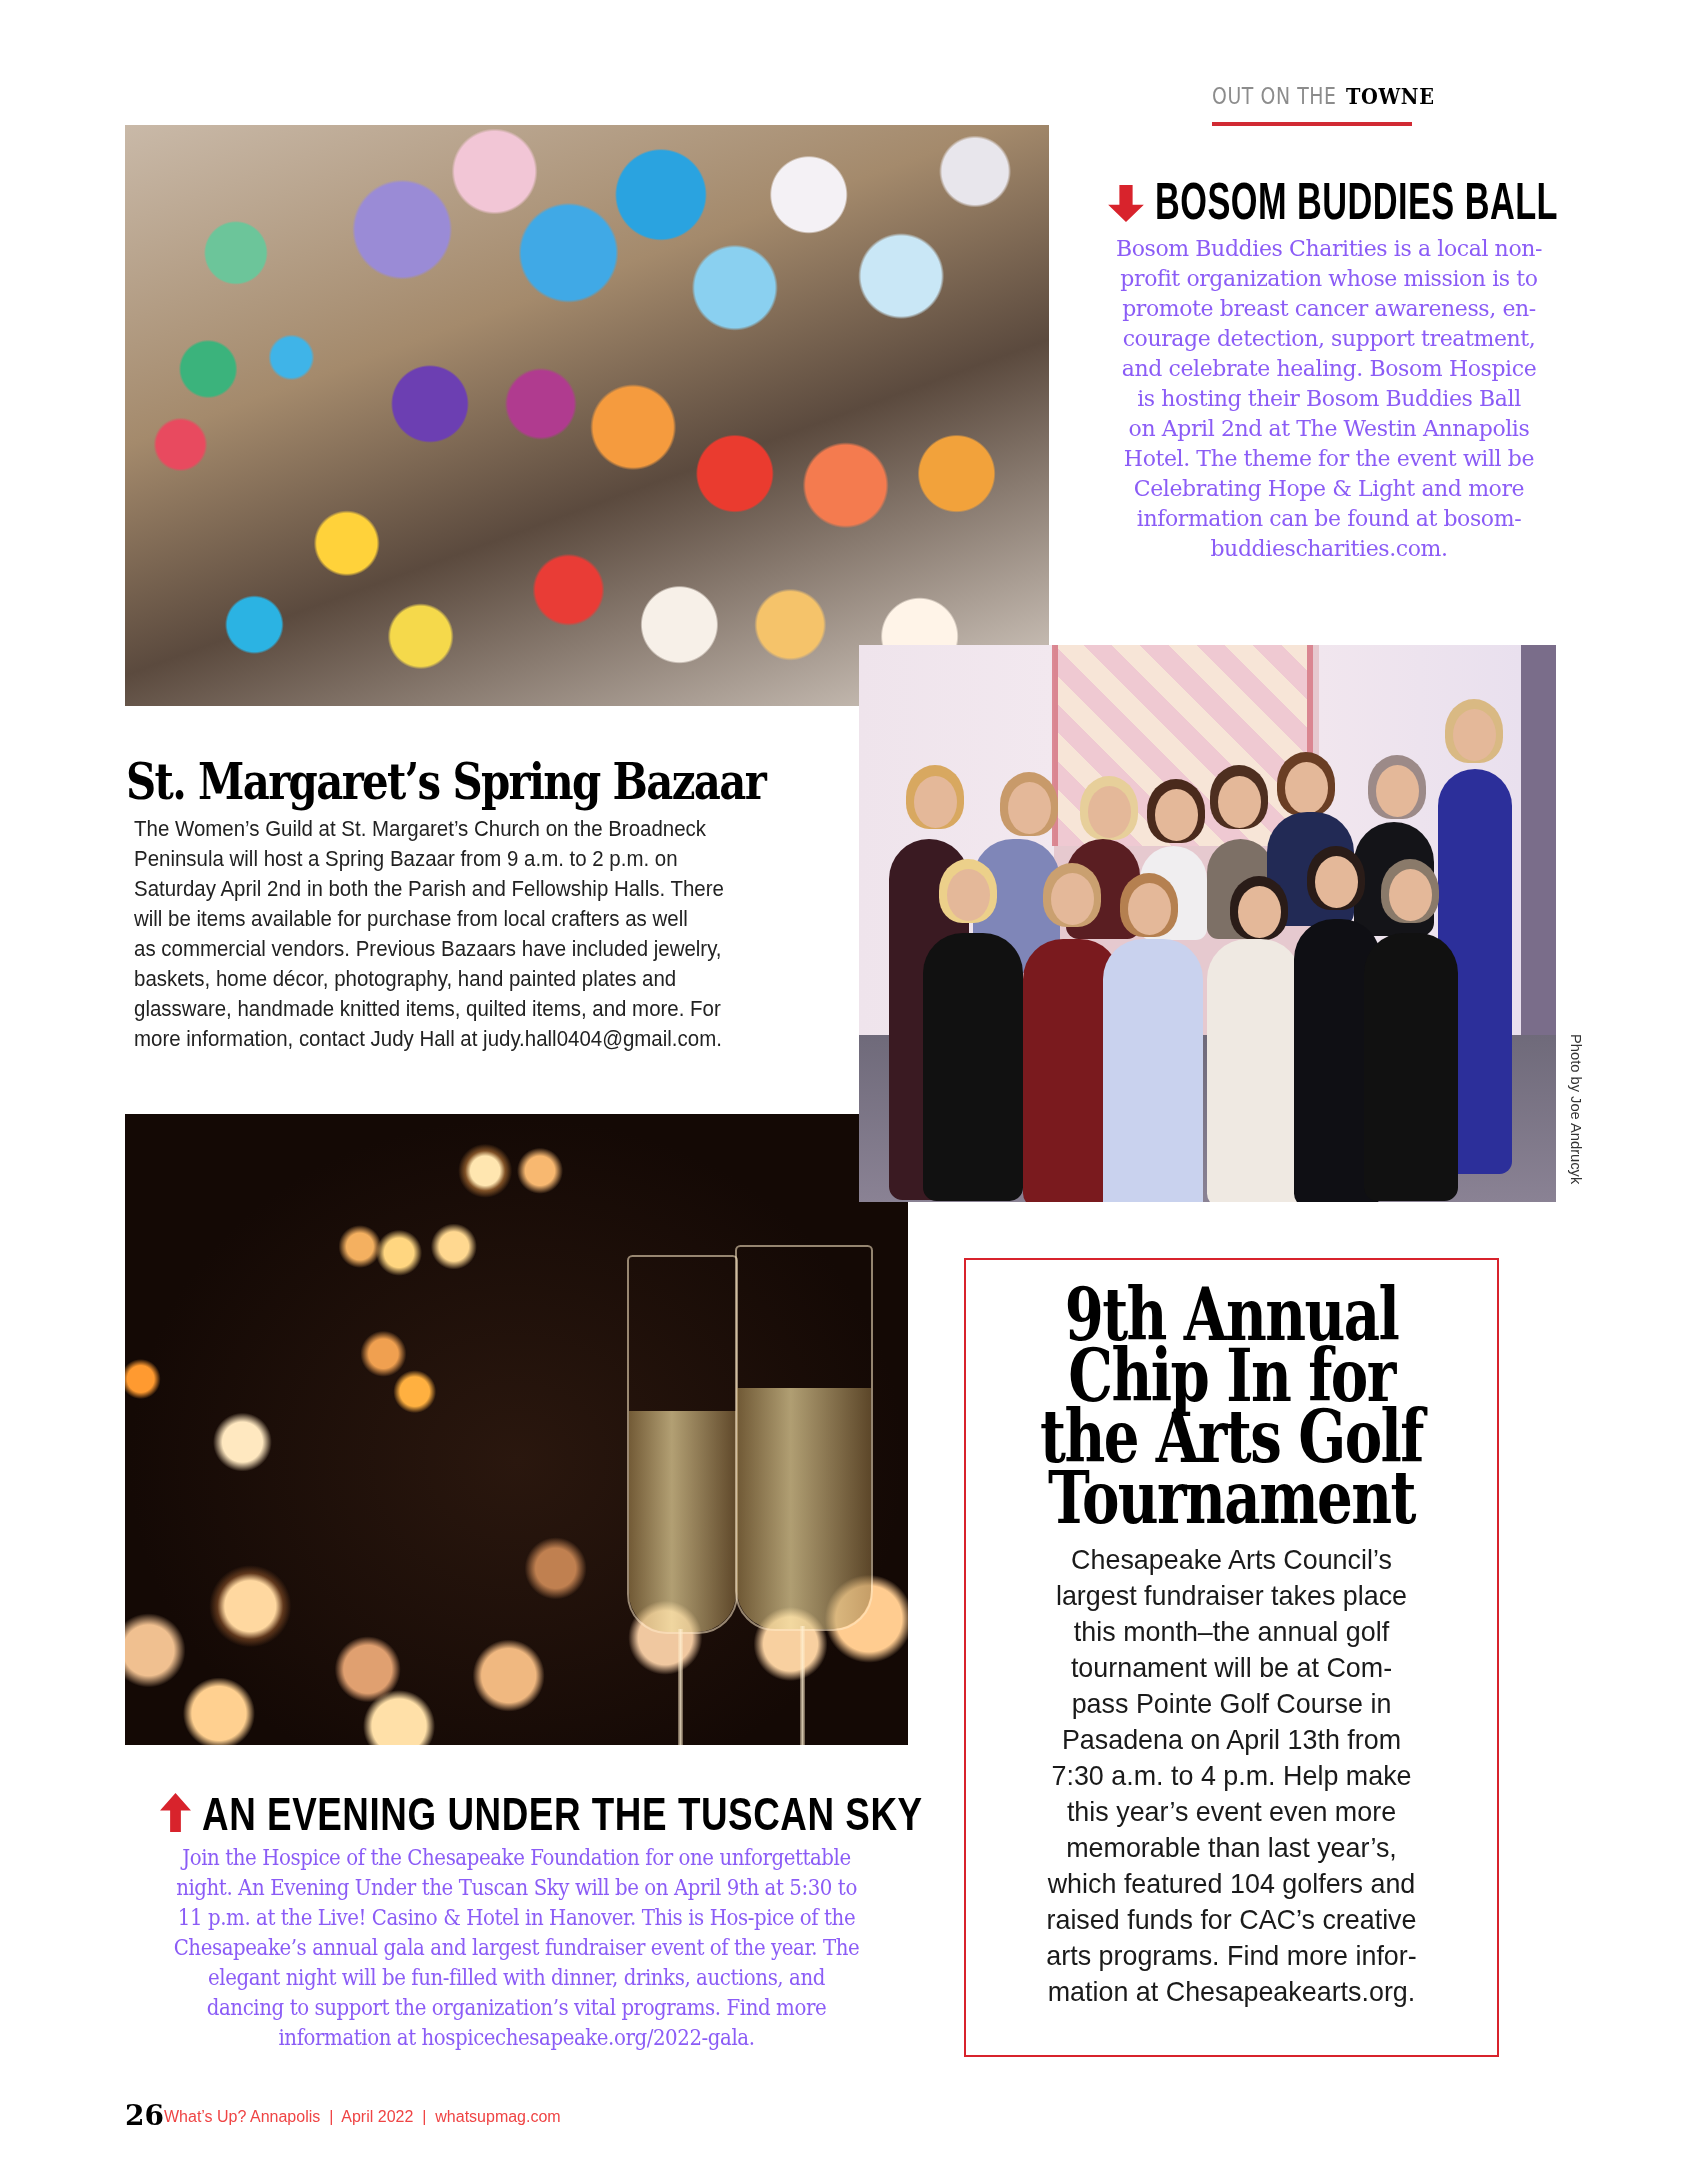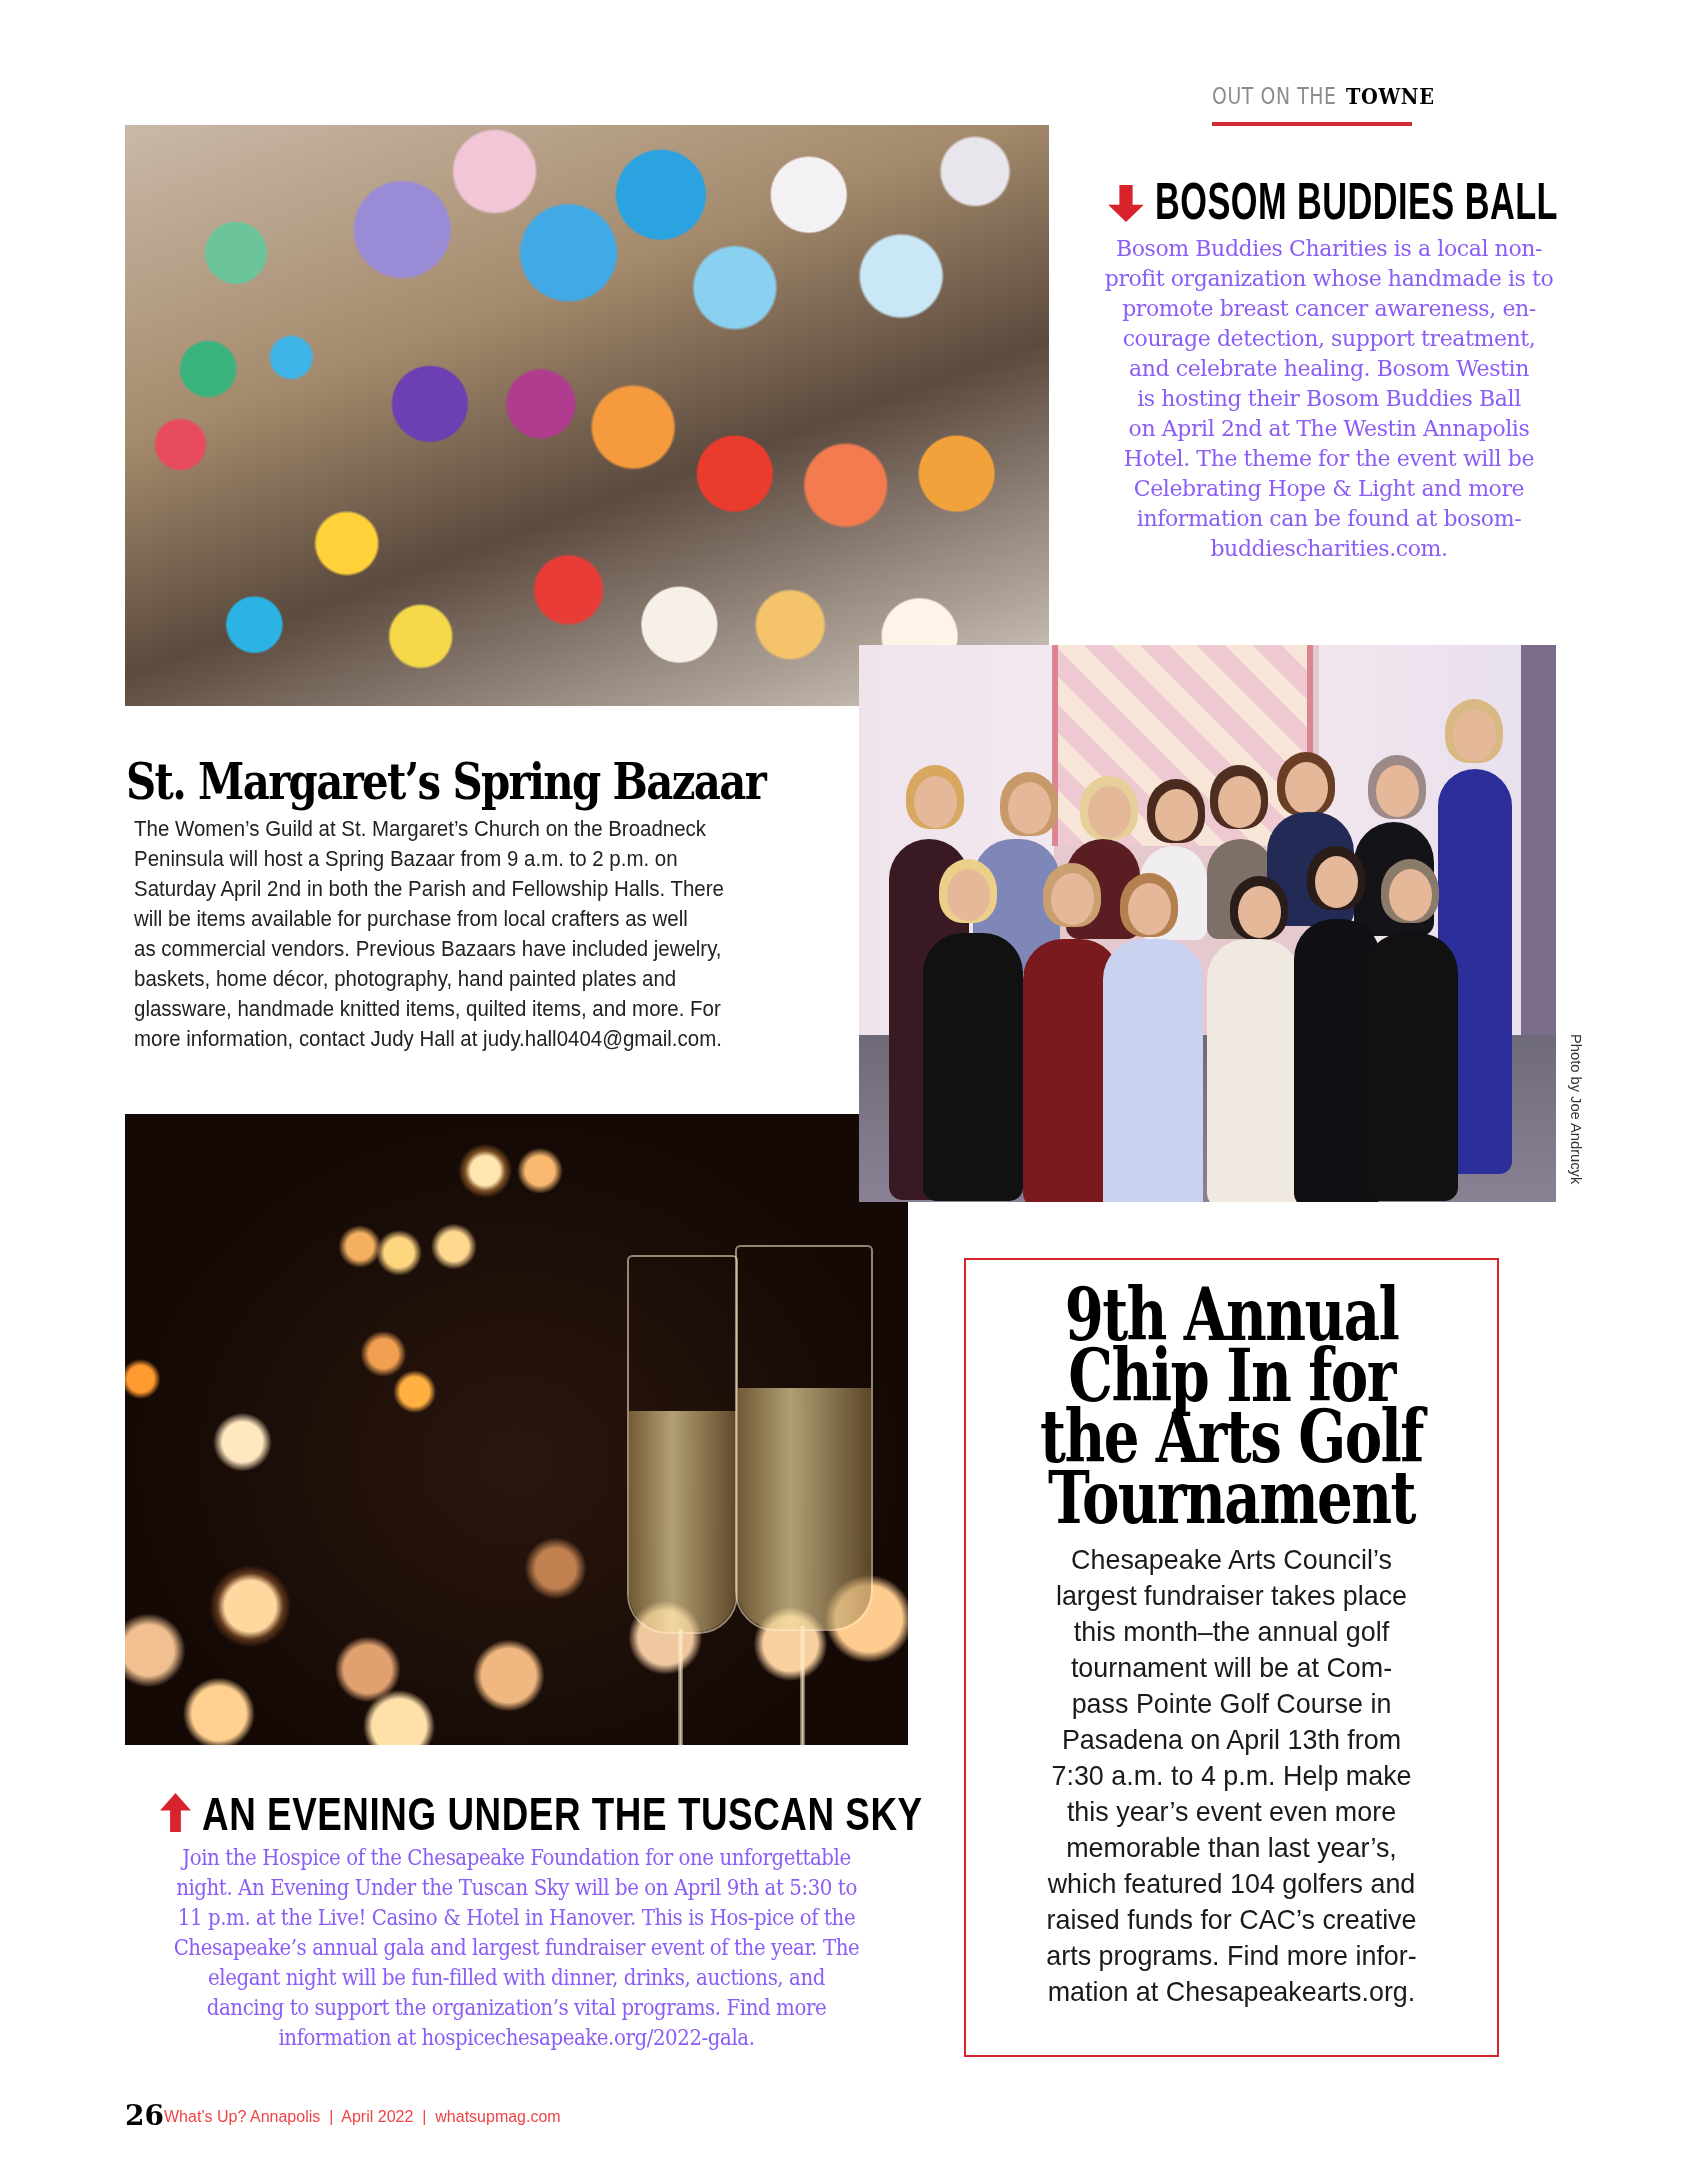--- a/index.html
+++ b/index.html
@@ -124,24 +124,24 @@
 <div id="section-rule" class="abs"></div>
 
 <div id="photo-crafts" class="abs photo"></div>
 
 <svg id="bosom-arrow" class="abs" viewBox="0 0 54 56">
   <polygon points="17,0 37,0 37,30 54,30 27,56 0,30 17,30" fill="#d8232c"></polygon>
 </svg>
 <div id="bosom-heading" class="abs block-head">BOSOM BUDDIES BALL</div>
 <div id="bosom-body" class="abs serif-body">
   <span>Bosom Buddies Charities is a local non-</span>
-  <span>profit organization whose handmade is to</span>
+  <span>profit organization whose mission is to</span>
   <span>promote breast cancer awareness, en-</span>
   <span>courage detection, support treatment,</span>
-  <span>and celebrate healing. Bosom Westin</span>
+  <span>and celebrate healing. Bosom Hospice</span>
   <span>is hosting their Bosom Buddies Ball</span>
   <span>on April 2nd at The Westin Annapolis</span>
   <span>Hotel. The theme for the event will be</span>
   <span>Celebrating Hope &amp; Light and more</span>
   <span>information can be found at bosom-</span>
   <span>buddiescharities.com.</span>
 </div>
 
 <div id="bazaar-title" class="abs">St. Margaret’s Spring Bazaar</div>
 <div id="bazaar-body" class="abs">

